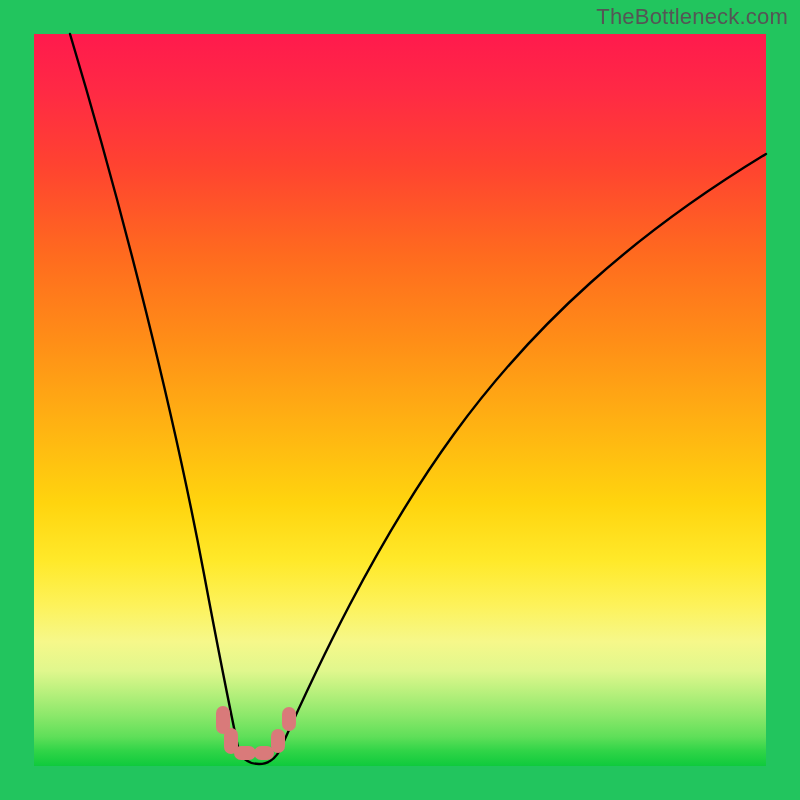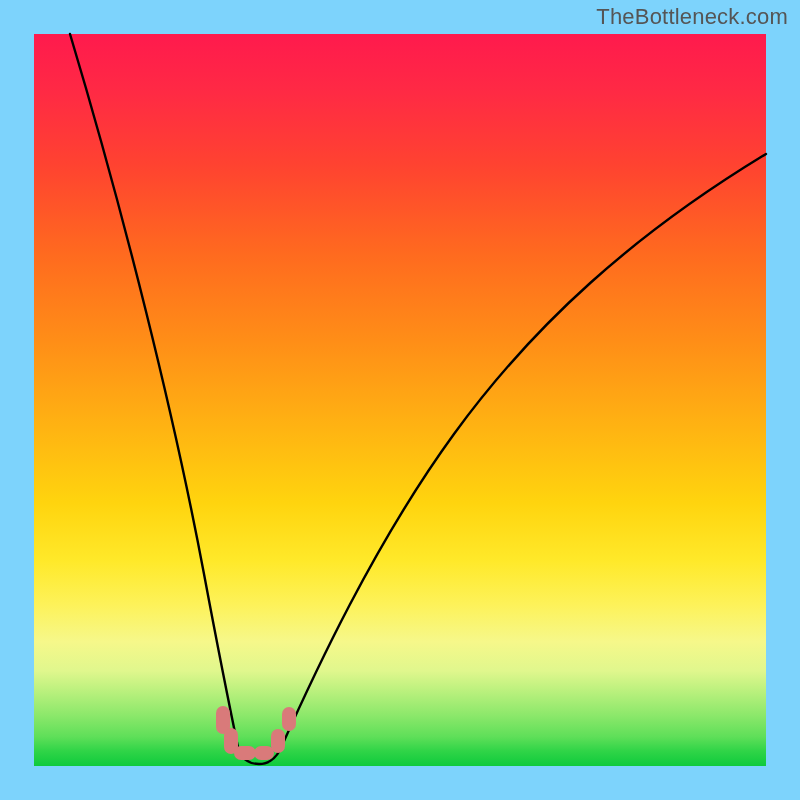--- a/index.html
+++ b/index.html
@@ -8,21 +8,21 @@
     width: 800px;
     height: 800px;
     background: #000;
     overflow: hidden;
     font-family: Arial, Helvetica, sans-serif;
   }
   .container {
     position: relative;
     width: 800px;
     height: 800px;
-    background: #7dd3fc;
+    background: #22c55e;
   }
   .plot-area {
     position: absolute;
     left: 34px;
     top: 34px;
     width: 732px;
     height: 732px;
     
     background: linear-gradient(
       to bottom,

